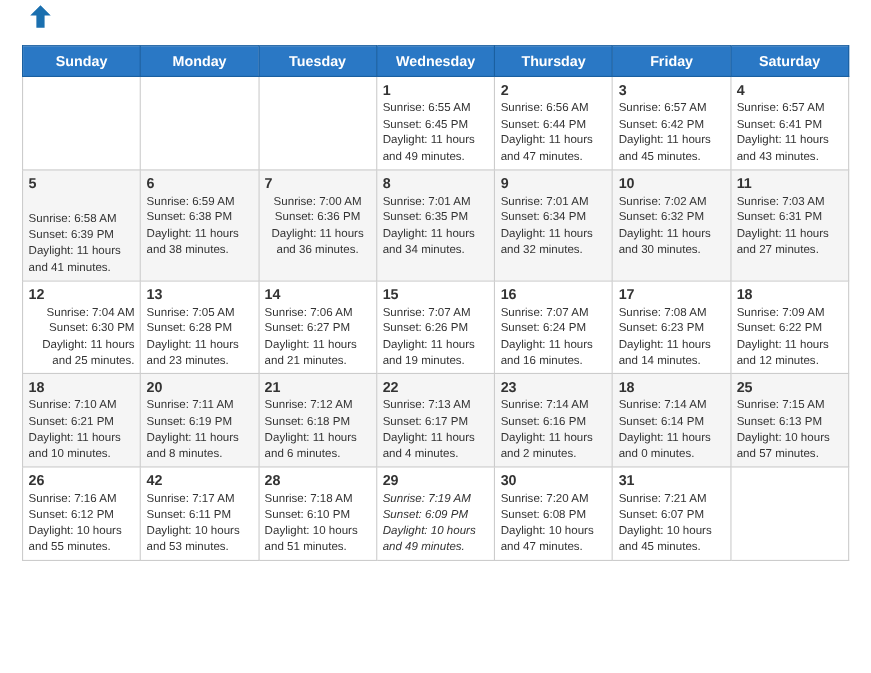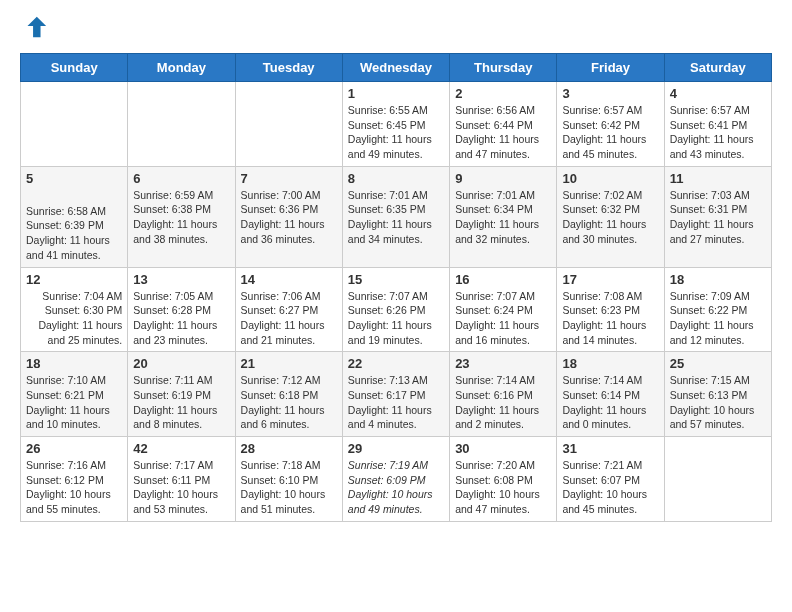--- a/index.html
+++ b/index.html
@@ -6,21 +6,21 @@
     body {
       font-family: Arial, sans-serif;
       background: #fff;
       width: 792px;
       min-height: 612px;
     }
     .page {
       width: 792px;
       min-height: 612px;
       background: #fff;
-      padding: 13px 20px 16px 20px;
+      padding: 1px 20px 16px 20px;
     }
     .header {
       display: flex;
       justify-content: space-between;
       align-items: flex-start;
       margin-bottom: 12px;
     }
     .logo {
       display: flex;
       align-items: center;
@@ -165,21 +165,21 @@
 Daylight: 11 hours and 41 minutes.</div>
           </td>
           <td>
             <span class="day-num">6</span>
             <div class="day-info" style="white-space: pre-line;">Sunrise: 6:59 AM
 Sunset: 6:38 PM
 Daylight: 11 hours and 38 minutes.</div>
           </td>
           <td>
             <span class="day-num">7</span>
-            <div class="day-info" style="white-space: pre-line;">Sunrise: 7:00 AM
+            <div class="day-info" style="white-space: pre-line; text-align: center;">Sunrise: 7:00 AM
 Sunset: 6:36 PM
 Daylight: 11 hours and 36 minutes.</div>
           </td>
           <td>
             <span class="day-num">8</span>
             <div class="day-info" style="white-space: pre-line;">Sunrise: 7:01 AM
 Sunset: 6:35 PM
 Daylight: 11 hours and 34 minutes.</div>
           </td>
           <td>

